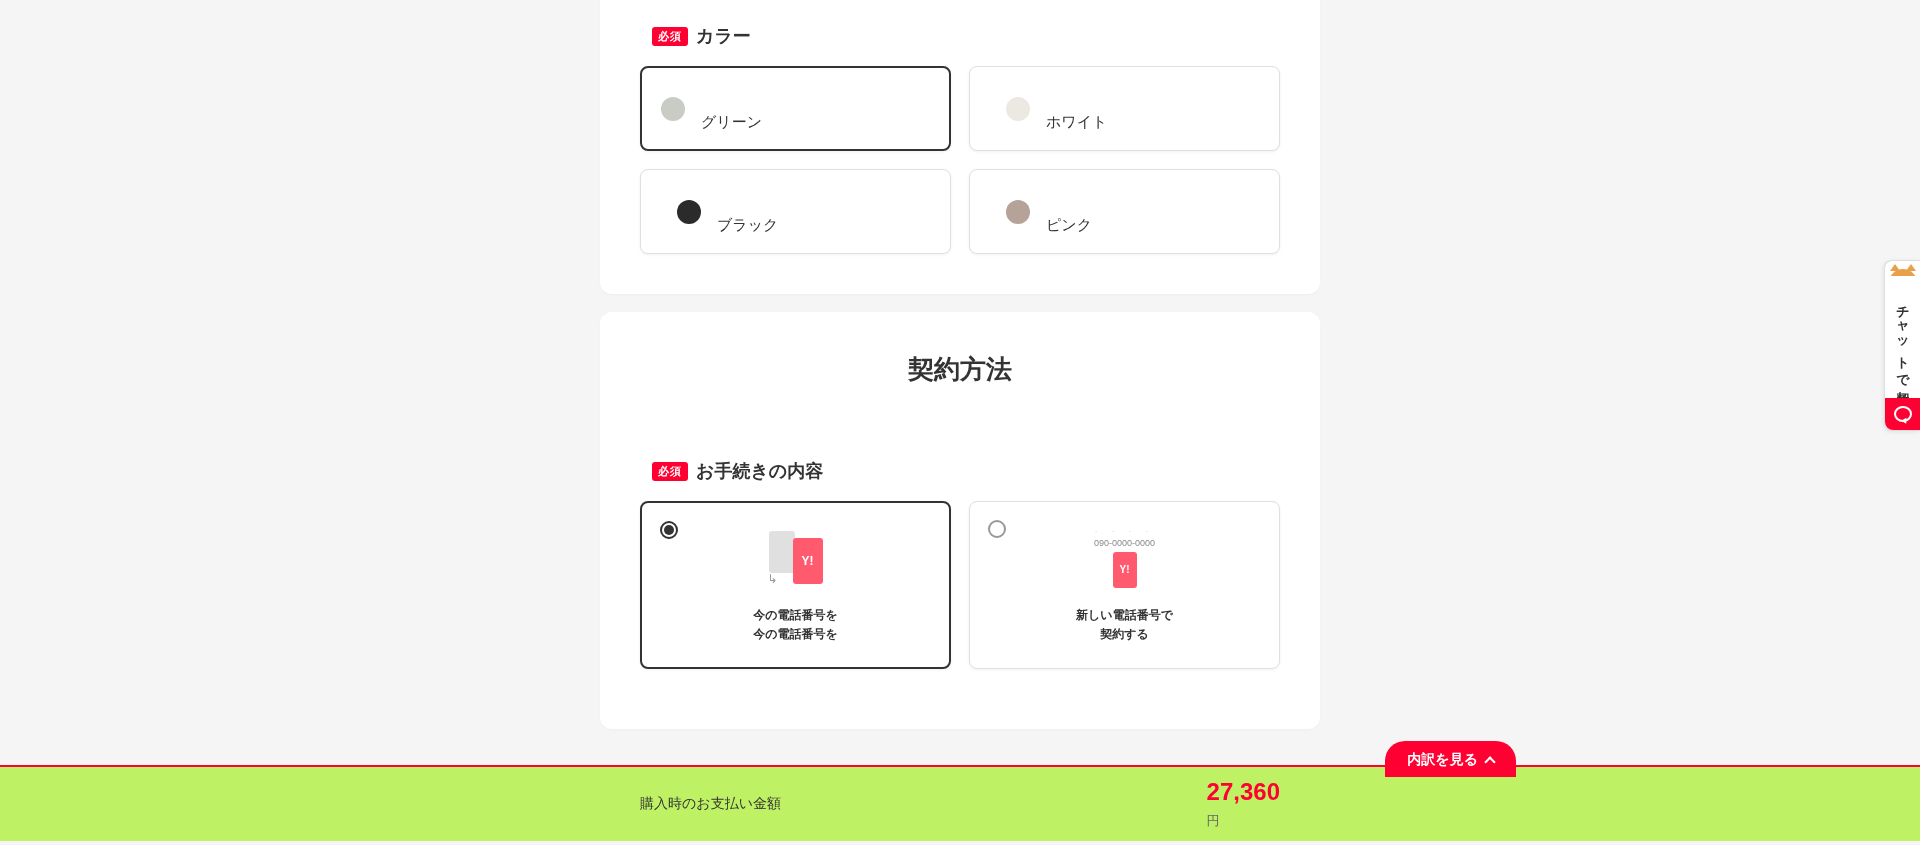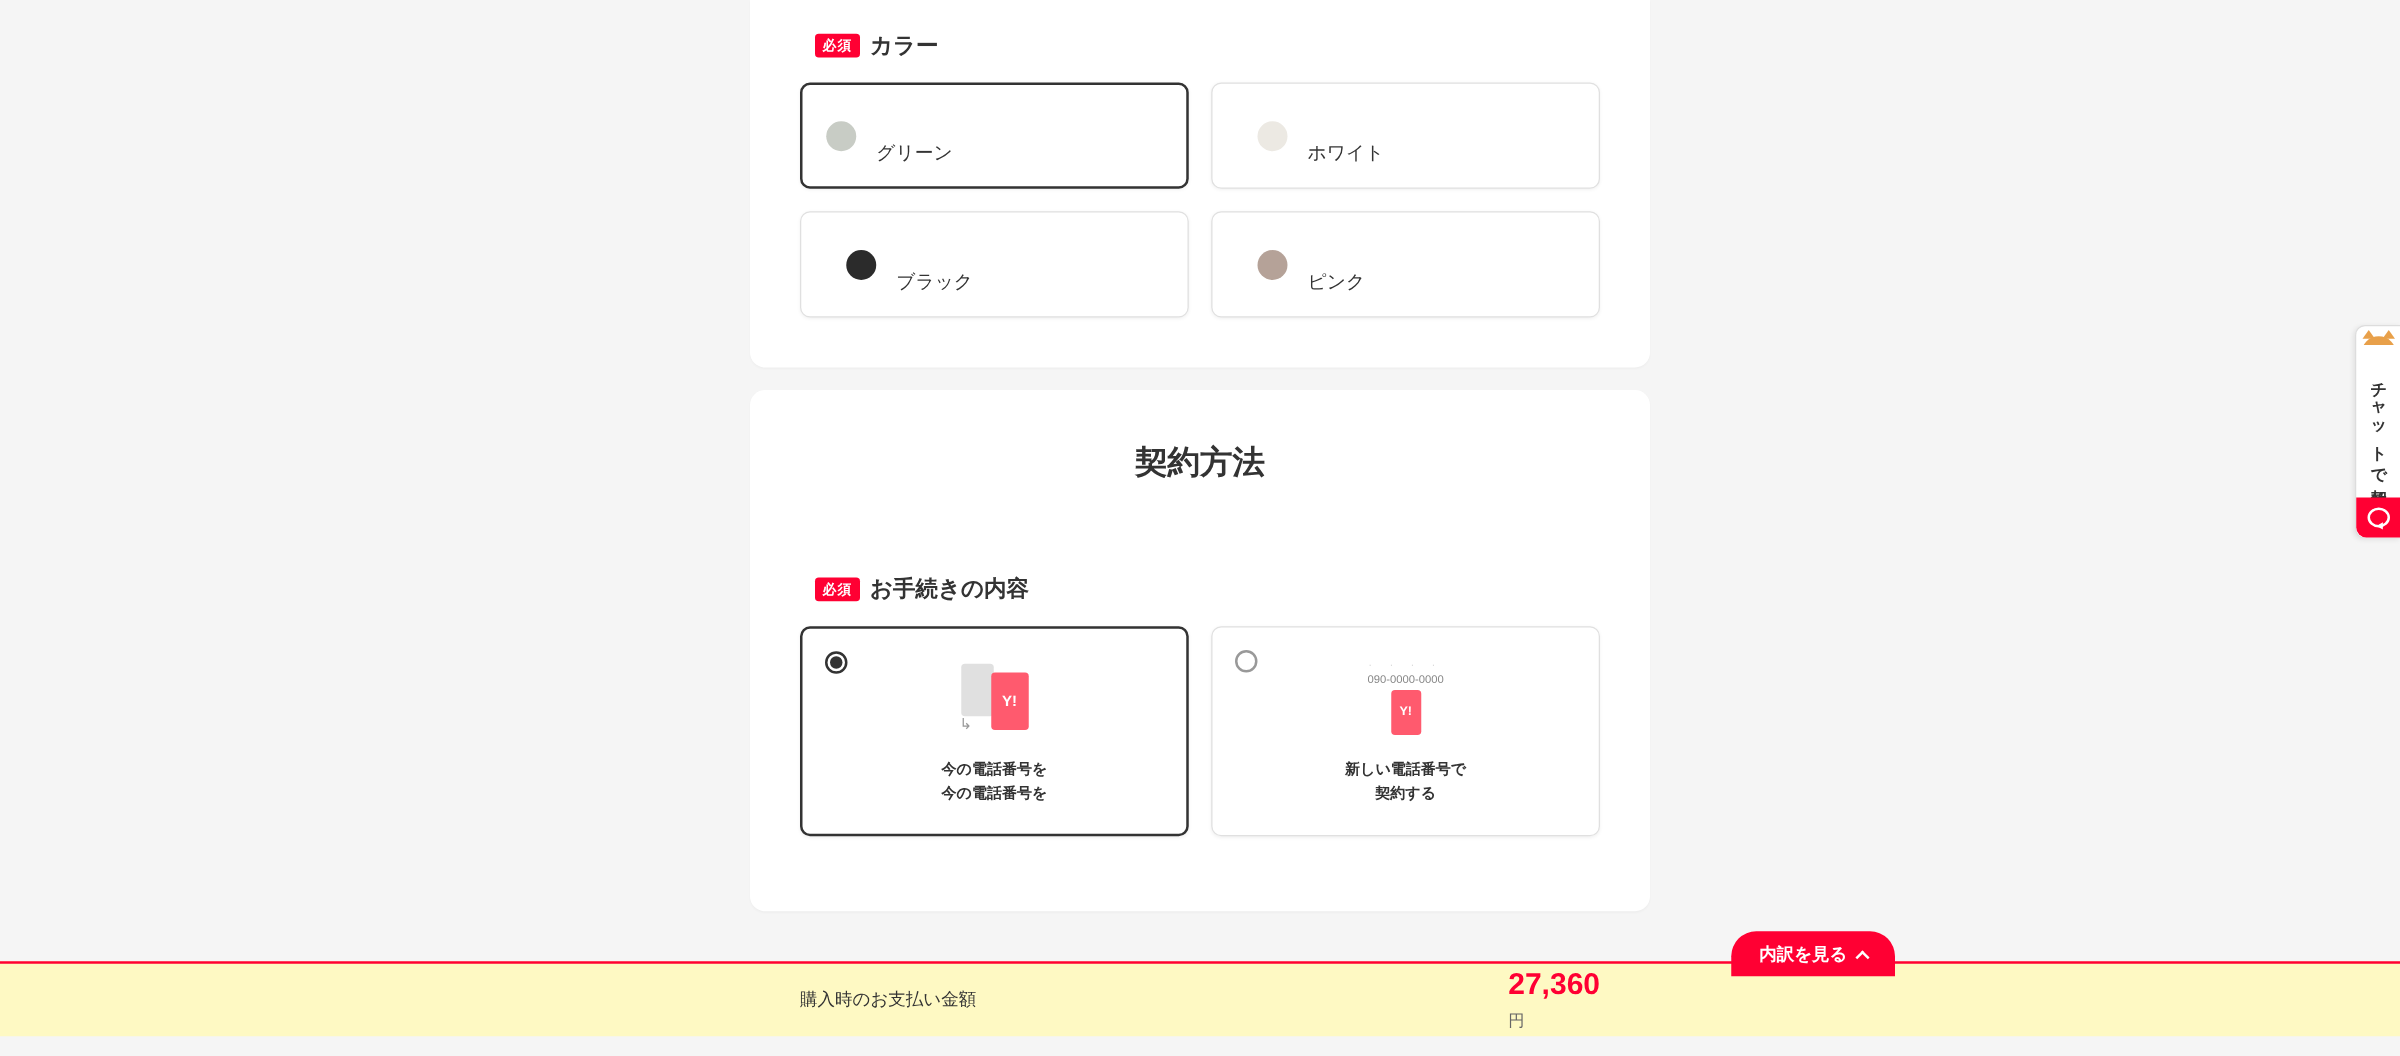--- a/index.html
+++ b/index.html
@@ -222,26 +222,26 @@
   }
 
   .contract-text {
     font-size: 12px;
     font-weight: 700;
     line-height: 1.6;
   }
 
   .footer-bar {
     position: absolute;
-    bottom: 16px;
+    bottom: 4px;
     left: 0;
     right: 0;
-    background: #fef9c3;
+    background: #bef264;
     border-top: 2px solid #ff0033;
-    height: 60px;
+    height: 76px;
   }
   .footer-inner {
     width: 640px;
     margin: 0 auto;
     height: 100%;
     display: flex;
     align-items: center;
     justify-content: space-between;
   }
   .footer-label {

